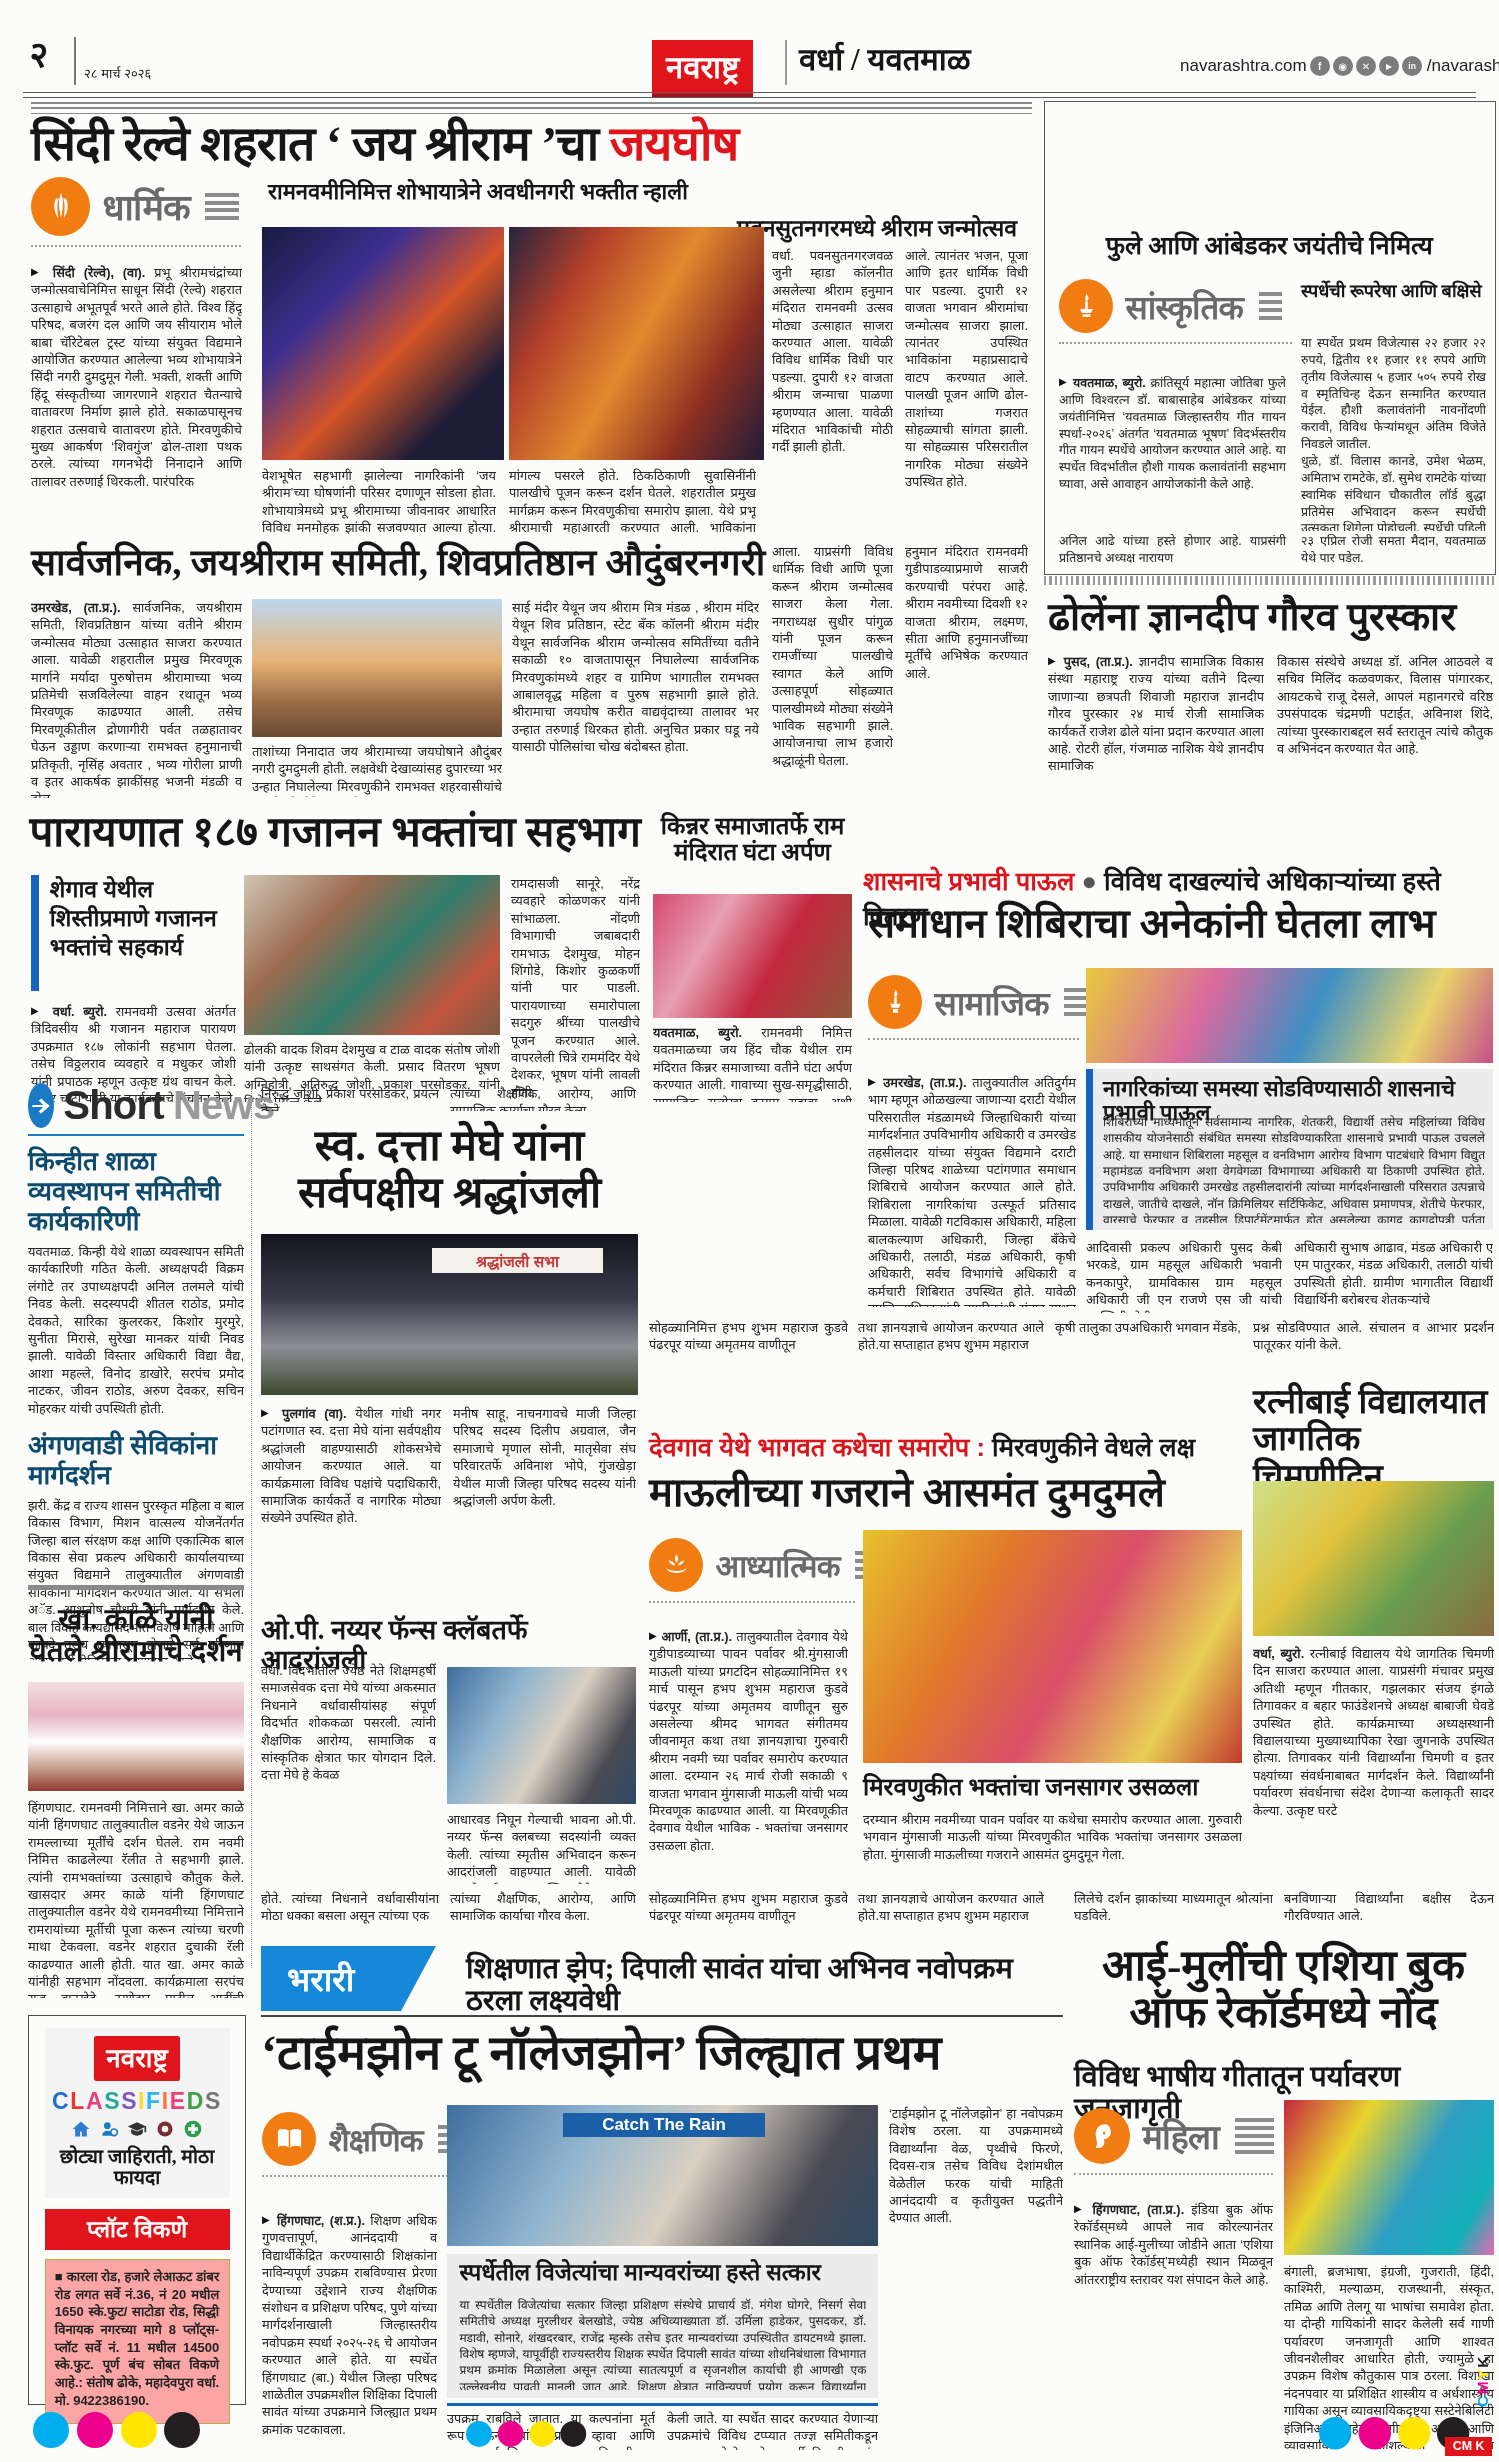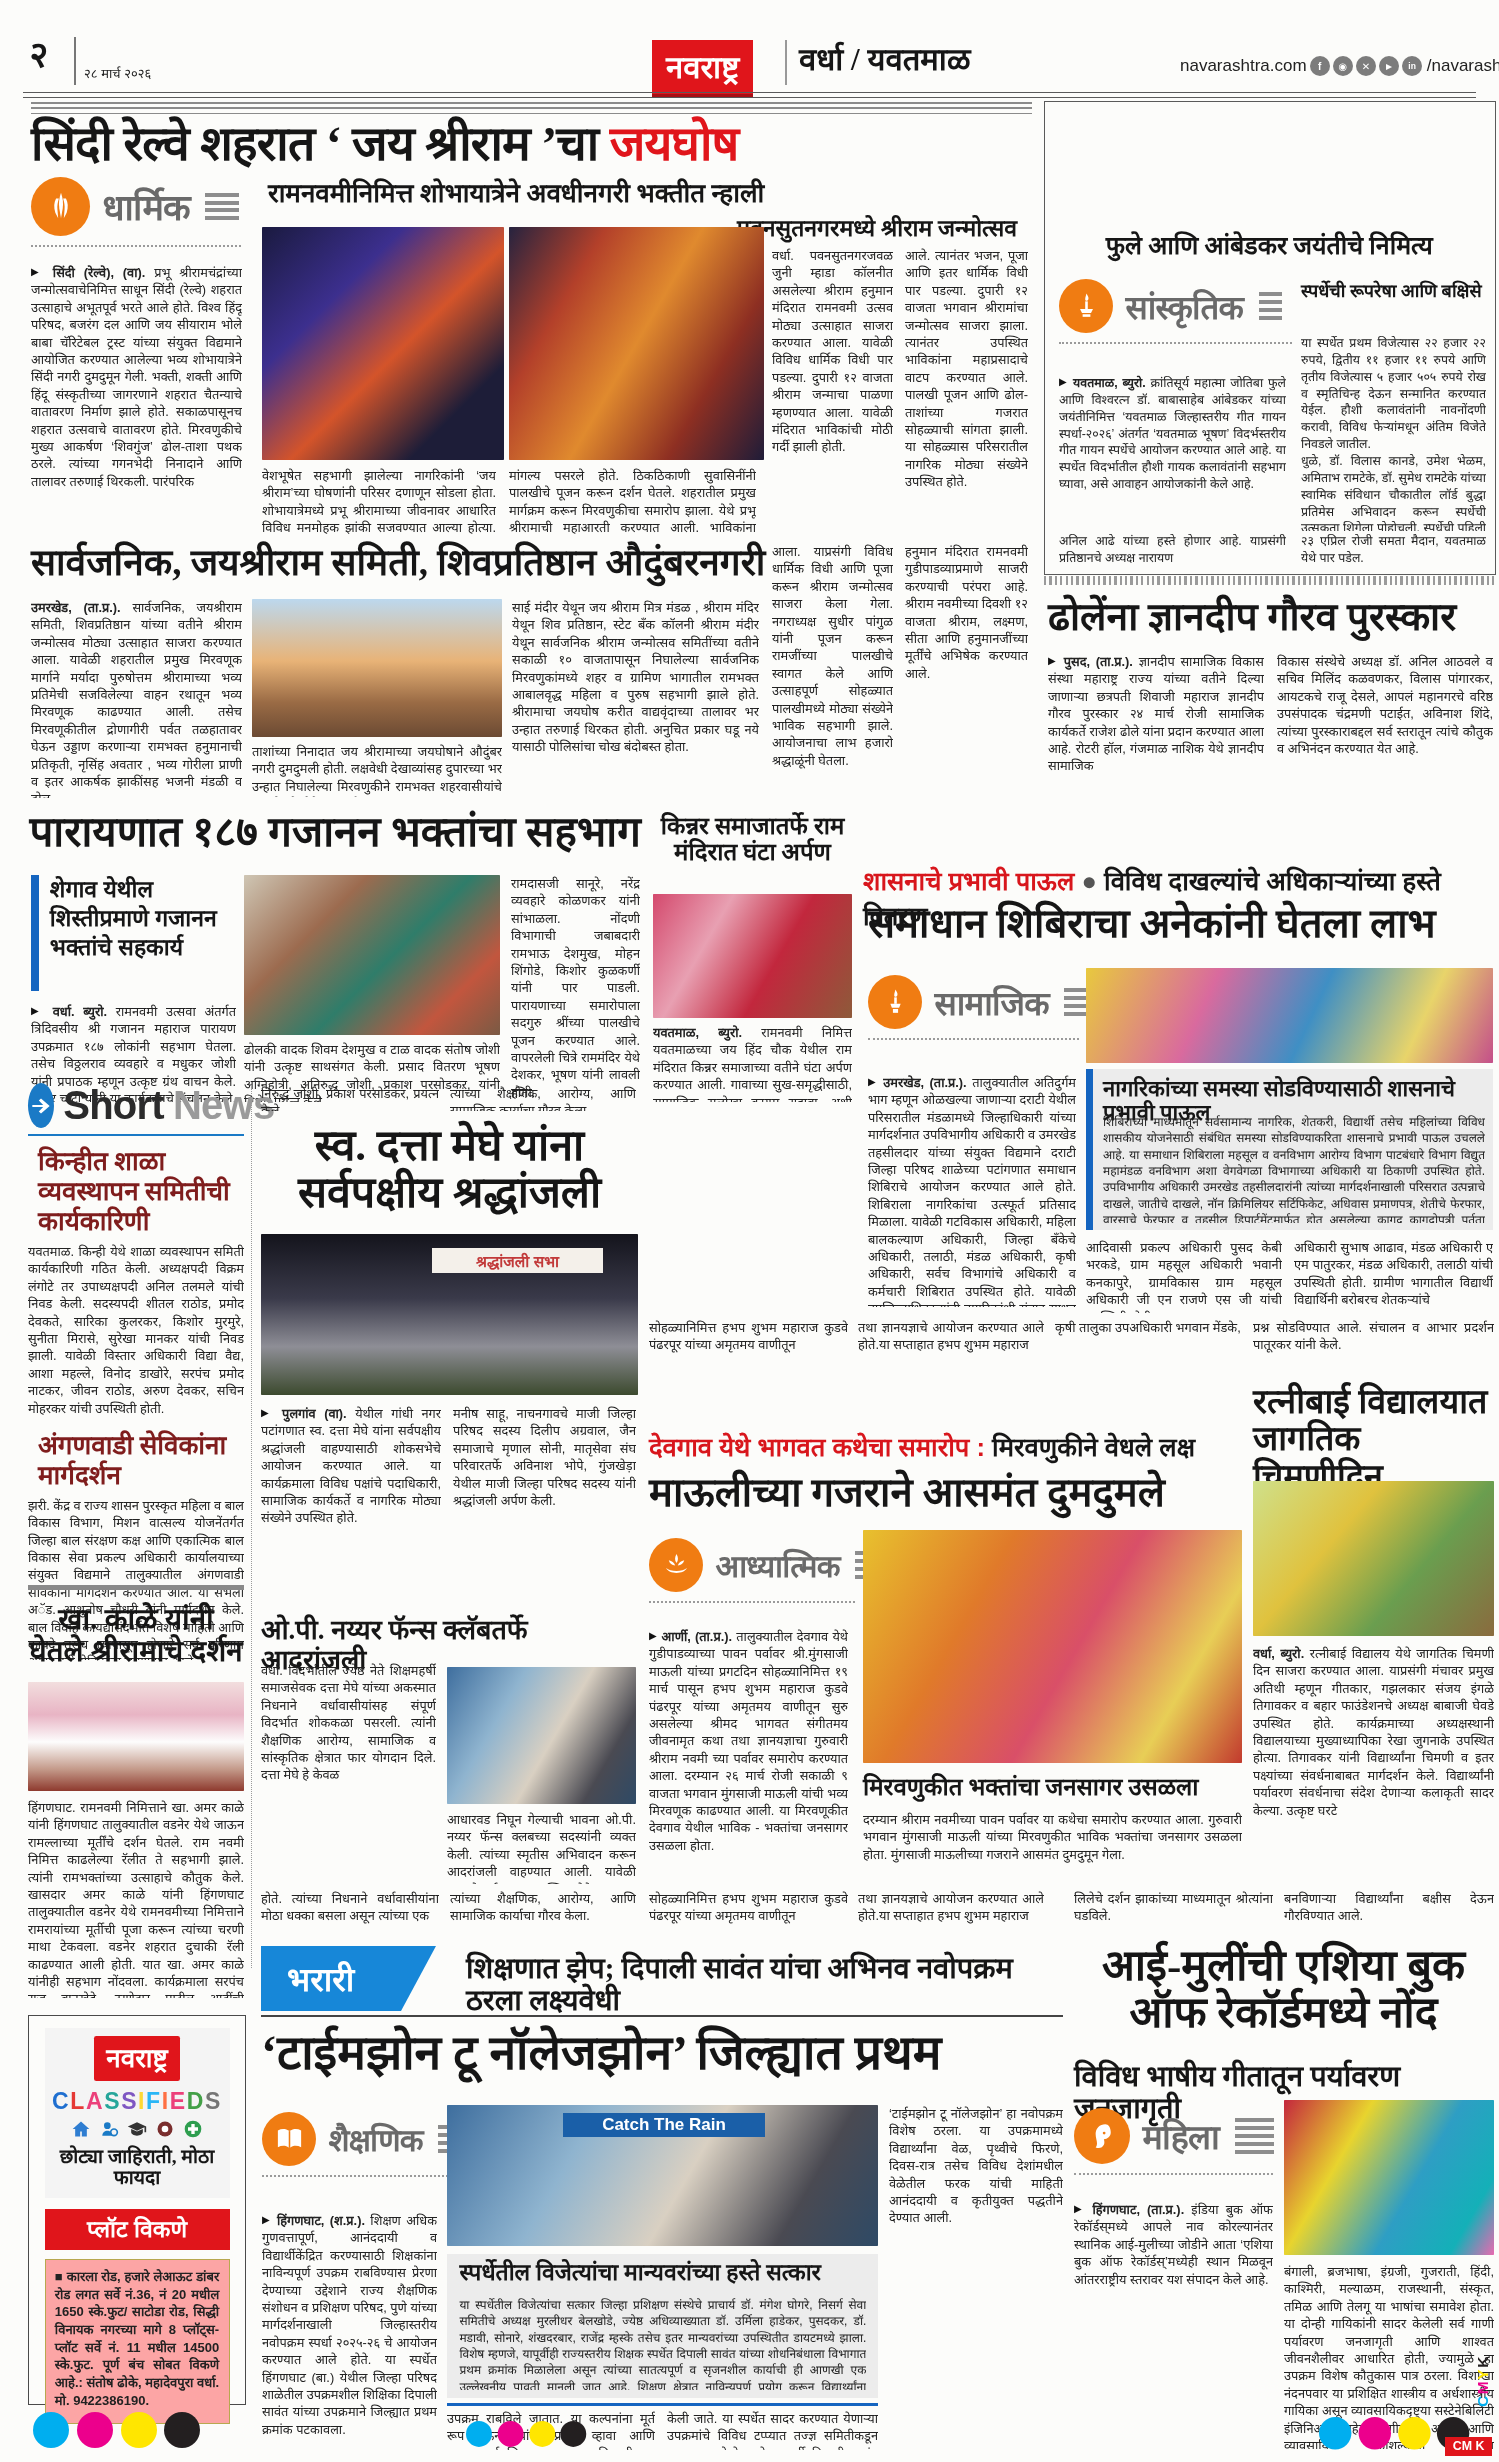--- a/index.html
+++ b/index.html
@@ -43,21 +43,21 @@
   .bluebar{background:#1565c0;}
   .kick-red{color:#d8161c;font-weight:bold;}
   .kick-blk{color:#161616;font-weight:bold;}
   .deck{font-size:23px;font-weight:bold;line-height:1.25;color:#161616;}
   .soc{display:inline-flex;width:20px;height:20px;border-radius:50%;background:#7c7c7c;color:#fff;
        align-items:center;justify-content:center;font-size:10px;font-weight:bold;margin-left:3.1px;vertical-align:middle;}
   .redbox{background:#e0151b;color:#fff;font-weight:bold;}
   .clsf-border{border:1.6px solid #4a4a4a;}
   .adbox{background:#fca5a5;border:1.6px solid #b8a84f;}
   .sn-title{font-size:40px;font-weight:bold;letter-spacing:-0.8px;}
-  .sn-item-h{font-size:26px;font-weight:bold;line-height:1.15;color:#7f1d1d;font-family:Liberation Serif, serif;margin-left:10px;}
+  .sn-item-h{font-size:26px;font-weight:bold;line-height:1.15;color:#0c4a6e;font-family:Liberation Sans, sans-serif;}
   .geetbox{border:1.6px solid #5a5a5a;}
   .center{text-align:center;}
   .vtext{writing-mode:vertical-rl;transform:rotate(180deg);font-weight:bold;font-size:15.5px;letter-spacing:1.6px;}
 </style>
 </head>
 <body>
 
 <div class="page">
 
   <div class="abs" style="left:29.5px;top:36px;width:39px;">
@@ -98,21 +98,21 @@
       </span>
       <span class="lbl">धार्मिक</span>
       <span class="menu">
           <i></i>
           <i></i>
           <i></i>
           <i></i>
         </span>
     </div>
 
-    <div class="abs hl" style="left:268px;top:180px;width:621px;font-size:26px;">रामनवमीनिमित्त शोभायात्रेने अवधीनगरी भक्तीत न्हाली</div>
+    <div class="abs hl" style="left:268px;top:180px;width:621px;font-size:22px;">रामनवमीनिमित्त शोभायात्रेने अवधीनगरी भक्तीत न्हाली</div>
     <div class="abs hl" style="left:737px;top:216px;width:295px;font-size:23px;">पवनसुतनगरमध्ये श्रीराम जन्मोत्सव</div>
 
     <div class="photo ph-idol" style="left:262px;top:227px;width:242px;height:233px;"></div>
     <div class="photo ph-crowd" style="left:509px;top:227px;width:255px;height:233px;"></div>
 
     <div class="abs body-txt col" style="left:31px;top:264px;width:211px;height:270px;">
       <span class="tri">▶</span> <span class="byl">सिंदी (रेल्वे), (वा).</span>
       <span>प्रभू श्रीरामचंद्रांच्या जन्मोत्सवाचेनिमित्त साधून सिंदी (रेल्वे) शहरात उत्साहाचे अभूतपूर्व भरते आले होते. विश्व हिंदू परिषद, बजरंग दल आणि जय सीयाराम भोले बाबा चॅरिटेबल ट्रस्ट यांच्या संयुक्त विद्यमाने आयोजित करण्यात आलेल्या भव्य शोभायात्रेने सिंदी नगरी दुमदुमून गेली. भक्ती, शक्ती आणि हिंदू संस्कृतीच्या जागरणाने शहरात चैतन्याचे वातावरण निर्माण झाले होते.</span>
       <span>सकाळपासूनच शहरात उत्सवाचे वातावरण होते. मिरवणुकीचे मुख्य आकर्षण ‘शिवगुंज’ ढोल-ताशा पथक ठरले. त्यांच्या गगनभेदी निनादाने आणि तालावर तरुणाई थिरकली. पारंपरिक</span>
     </div>

